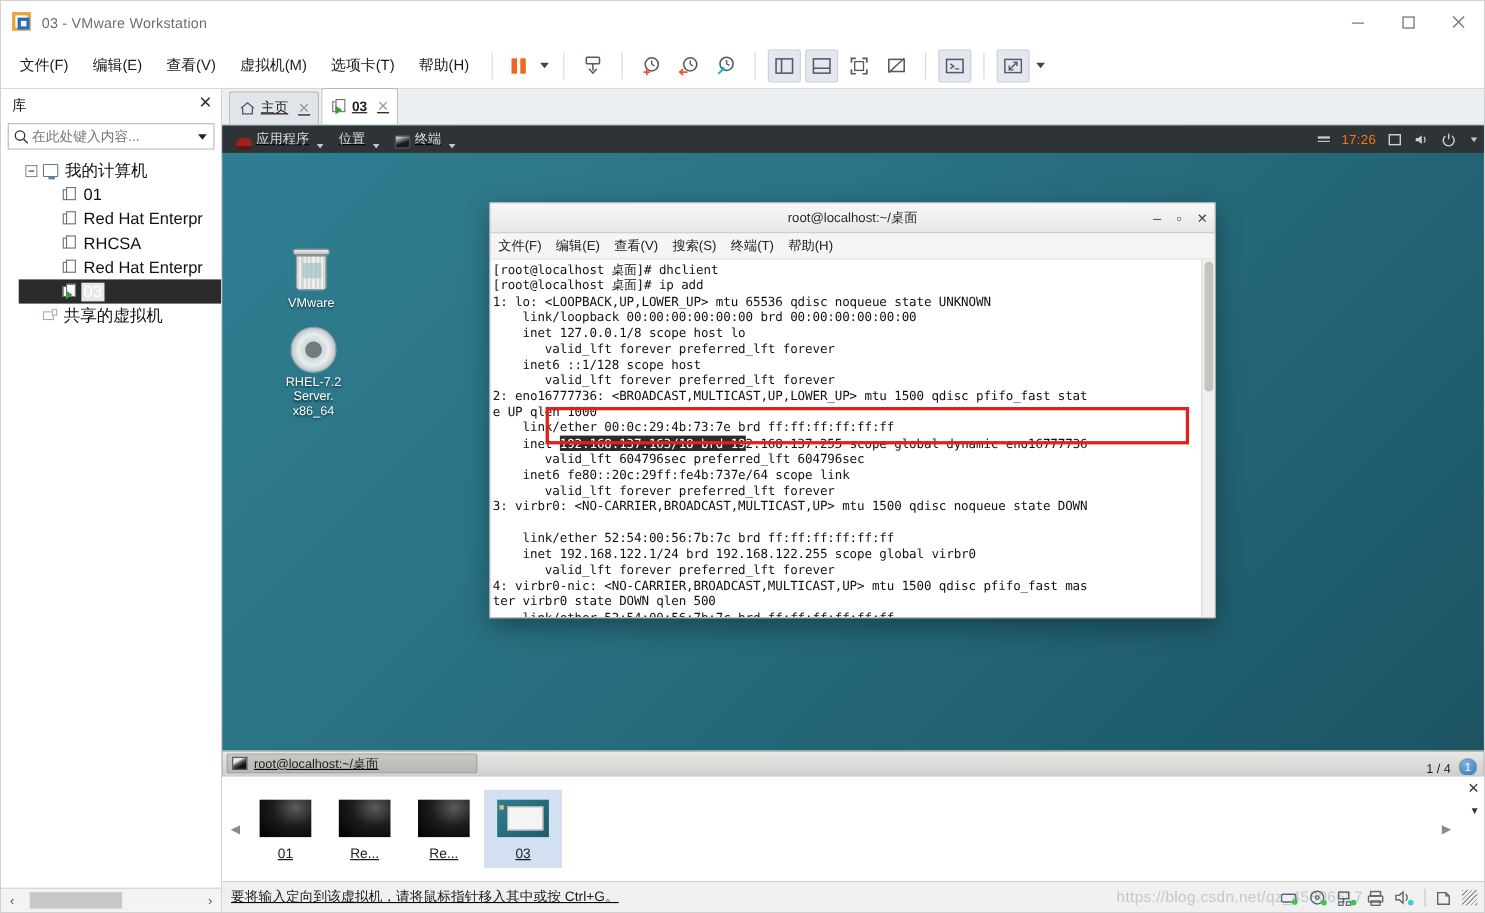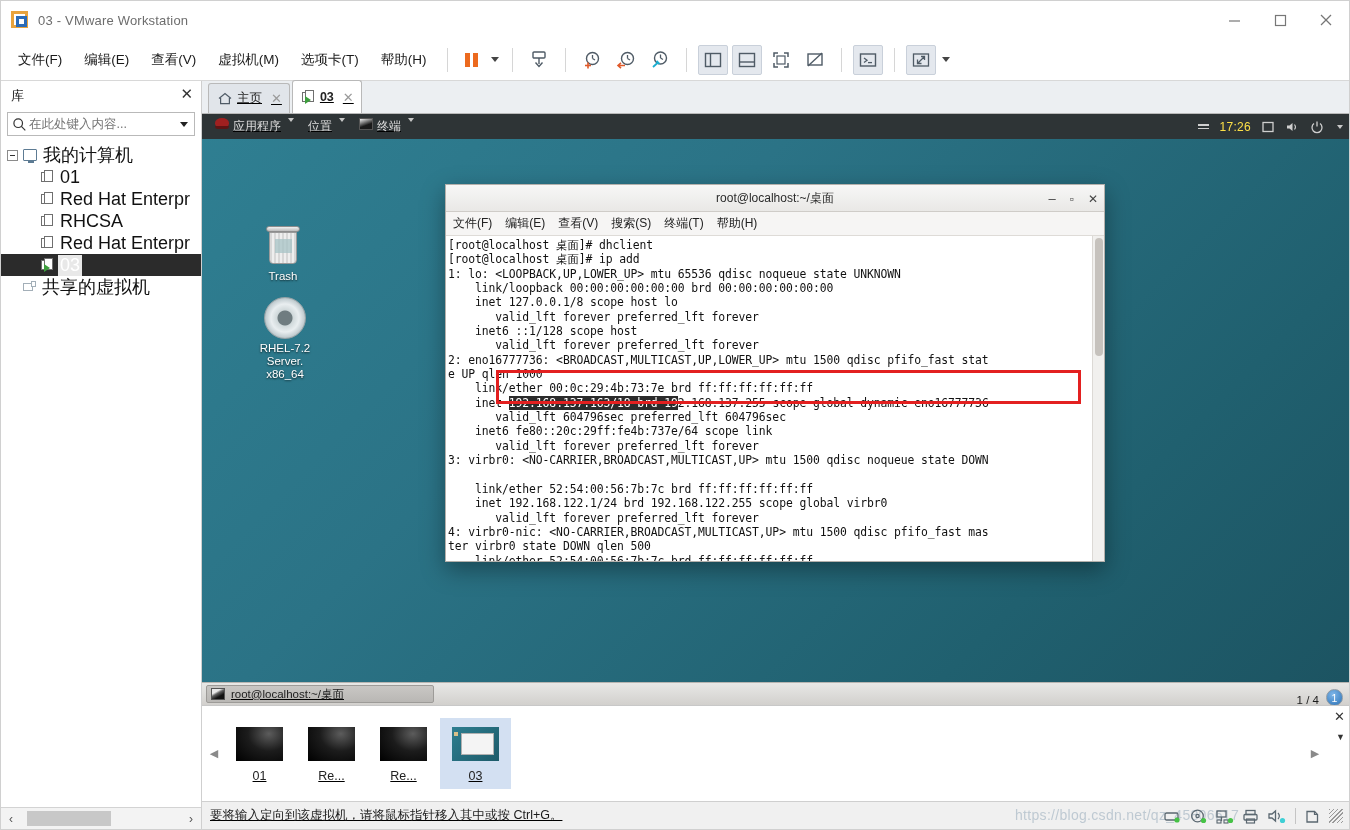--- a/index.html
+++ b/index.html
@@ -109,21 +109,21 @@
     font-size: 12.5px; color: #8a8a8a;
     font-family: inherit; background: transparent;
     min-width: 0;
   }
   .lib-search .dd {
     border-left: 4px solid transparent; border-right: 4px solid transparent;
     border-top: 5px solid #222; margin-left: 4px; margin-right: 2px;
   }
   .lib-tree {
     flex: 1; overflow: hidden; padding-top: 4px;
-    font-size: 18px; color: #111;
+    font-size: 15px; color: #111; padding-left: 16px;
   }
   .tnode { display: flex; align-items: center; height: 22px; padding-left: 6px; }
   .tnode.sel .tlabel { background: #e8e8e8; }
   .tnode.indent1 { padding-left: 40px; }
   .tnode.indent0b { padding-left: 22px; }
   .expander {
     width: 11px; height: 11px; border: 1px solid #8b8b8b;
     background: #fff; position: relative; margin-right: 5px; flex: none;
   }
   .expander::before {
@@ -214,21 +214,21 @@
   .vmscreen {
     flex: 1; position: relative; min-height: 0;
     background: linear-gradient(135deg,#2f7f92 0%,#2b7386 35%,#20606f 75%,#1c5361 100%);
     overflow: hidden;
   }
   .vm-topbar {
     height: 25px; background: #2e3436; color: #dcdcdc;
     display: flex; align-items: center; font-size: 12px;
     padding: 0 6px; position: relative;
   }
-  .gnome-menu { display: flex; align-items: flex-start; gap: 4px; padding: 0 7px; }
+  .gnome-menu { display: flex; align-items: flex-end; gap: 4px; padding: 0 7px; }
   .redhat {
     width: 14px; height: 10px; background: #a02020;
     border-radius: 50% 50% 45% 45%; position: relative; flex: none;
   }
   .redhat::after {
     content: ""; position: absolute; left: 0; bottom: -1px;
     width: 14px; height: 3px; background: #5e1414; border-radius: 0 0 3px 3px;
   }
   .gdown {
     border-left: 3px solid transparent; border-right: 3px solid transparent;
@@ -236,21 +236,21 @@
   }
   .term-mini-ico {
     width: 14px; height: 12px; flex: none;
     background: linear-gradient(160deg,#f0f0f0 0%,#888 30%,#1a1a1a 60%);
     border: 1px solid #555;
   }
   .vm-top-right {
     position: absolute; right: 6px; top: 0; height: 25px;
     display: flex; align-items: center; gap: 10px; font-size: 12px;
   }
-  .clock { color: #fde047; letter-spacing: .3px; }
+  .clock { color: #f97316; letter-spacing: .3px; }
   .hamb { display: flex; flex-direction: column; gap: 2px; }
   .hamb span { width: 11px; height: 1.5px; background: #cfcfcf; display: block; }
 
   .desktop { position: relative; width: 100%; height: calc(100% - 25px - 23px); }
   .dicon {
     position: absolute; width: 78px; text-align: center;
     color: #ffffff; font-size: 11.5px;
     text-shadow: 0 1px 2px rgba(0,0,0,.75);
     line-height: 13px;
   }
@@ -730,21 +730,21 @@
         <div class="desktop">
 
 
           <div class="dicon" style="left:42px;top:83px;">
             <div class="glyph">
               <div class="trash">
                   <div class="lid"></div>
                   <div class="can"></div>
                 </div>
             </div>
-            <div>Trash</div>
+            <div>VMware</div>
           </div>
 
           <div class="dicon" style="left:38px;top:155px;width:90px;">
             <div class="glyph">
                 <div class="cd"></div>
               </div>
             <div style="white-space:pre-line;">RHEL-7.2 Server.
 x86_64</div>
           </div>
 

